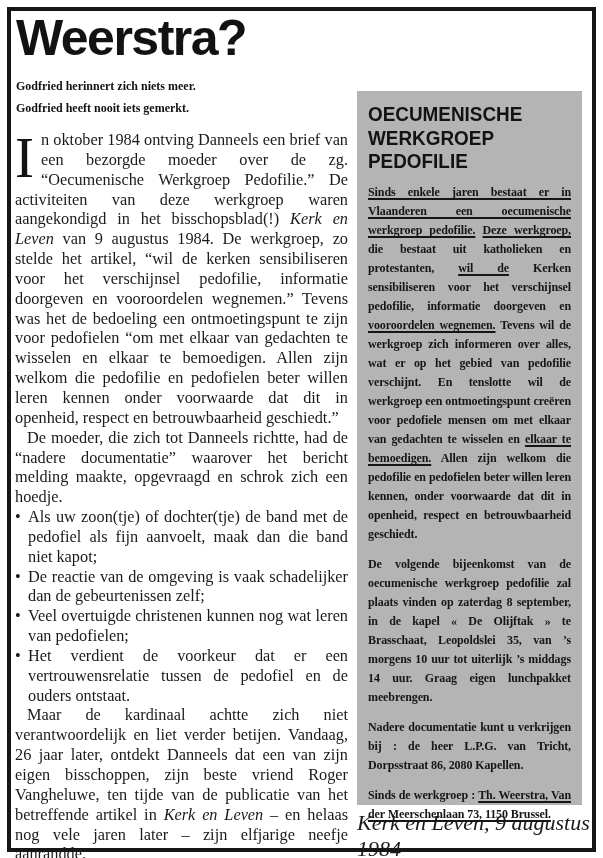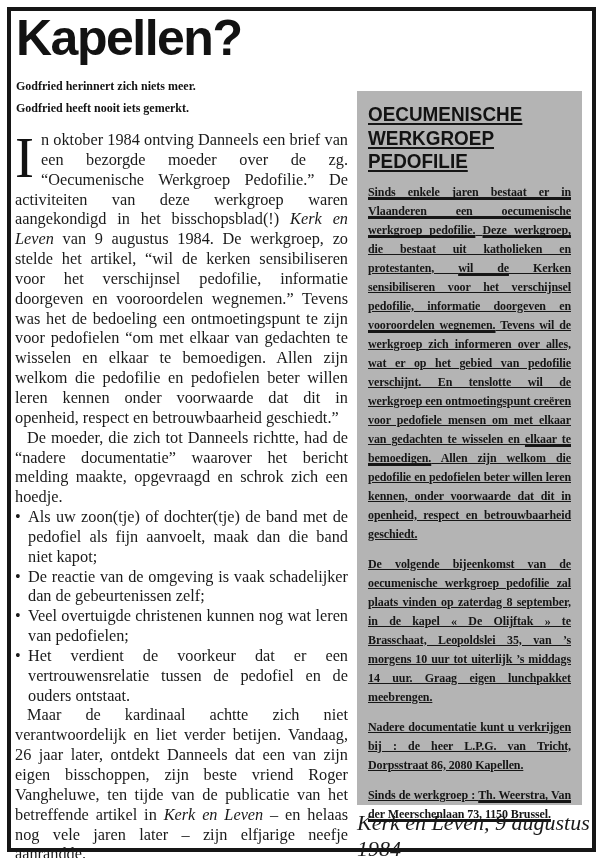--- a/index.html
+++ b/index.html
@@ -32,21 +32,20 @@
     font-weight:400;color:#121212;
   }
   .bullets{list-style:none;margin:0;padding:0;}
   .bullets li{position:relative;padding-left:13px;text-align:justify;}
   .dot{position:absolute;left:0;top:0;}
   .i{font-style:italic;}
   .clipping{
     position:absolute;left:357px;top:91px;width:225px;height:714px;
     background:#b4b4b4;box-sizing:border-box;padding:9px 11px;
     color:#161616;
-    text-decoration:underline;
   }
   .clip-head{
     margin:2px 0 10px 0;
     font-family:"Liberation Sans", sans-serif;font-weight:700;
     font-size:21px;line-height:23.5px;white-space:pre-line;
     transform:scaleX(0.9);transform-origin:0 0;width:111%;
     color:#131313;letter-spacing:0px;
   }
   .clip-p{
     margin:0 0 11px 0;font-size:12px;line-height:19px;
@@ -60,21 +59,21 @@
     position:absolute;left:357px;top:810px;
     font-style:italic;font-size:22px;color:#1a1a1a;
   }
 </style>
 </head>
 <body>
 
 <div class="page-root">
   <div class="frame"></div>
 
-  <h1 class="title">Kapellen?</h1>
+  <h1 class="title">Weerstra?</h1>
 
   <div class="subtitle">
     <div>Godfried herinnert zich niets meer.</div>
     <div>Godfried heeft nooit iets gemerkt.</div>
   </div>
 
   <div class="body-col">
     <p class="lead"><span class="dropcap">I</span><span><span>n oktober 1984 ontving Danneels een brief van een bezorgde moeder over de zg. “Oecumenische Werkgroep Pedofilie.” De activiteiten van deze werkgroep waren aangekondigd in het bisschopsblad(!) </span><span class="i">Kerk en Leven</span><span> van 9 augustus 1984. De werkgroep, zo stelde het artikel, “wil de kerken sensibiliseren voor het verschijnsel pedofilie, informatie doorgeven en vooroordelen wegnemen.” Tevens was het de bedoeling een ontmoetingspunt te zijn voor pedofielen “om met elkaar van gedachten te wisselen en elkaar te bemoedigen. Allen zijn welkom die pedofilie en pedofielen beter willen leren kennen onder voorwaarde dat dit in openheid, respect en betrouwbaarheid geschiedt.”</span></span></p>
     <p class="ind"><span>De moeder, die zich tot Danneels richtte, had de “nadere documentatie” waarover het bericht melding maakte, opgevraagd en schrok zich een hoedje.</span></p>
     <ul class="bullets">

